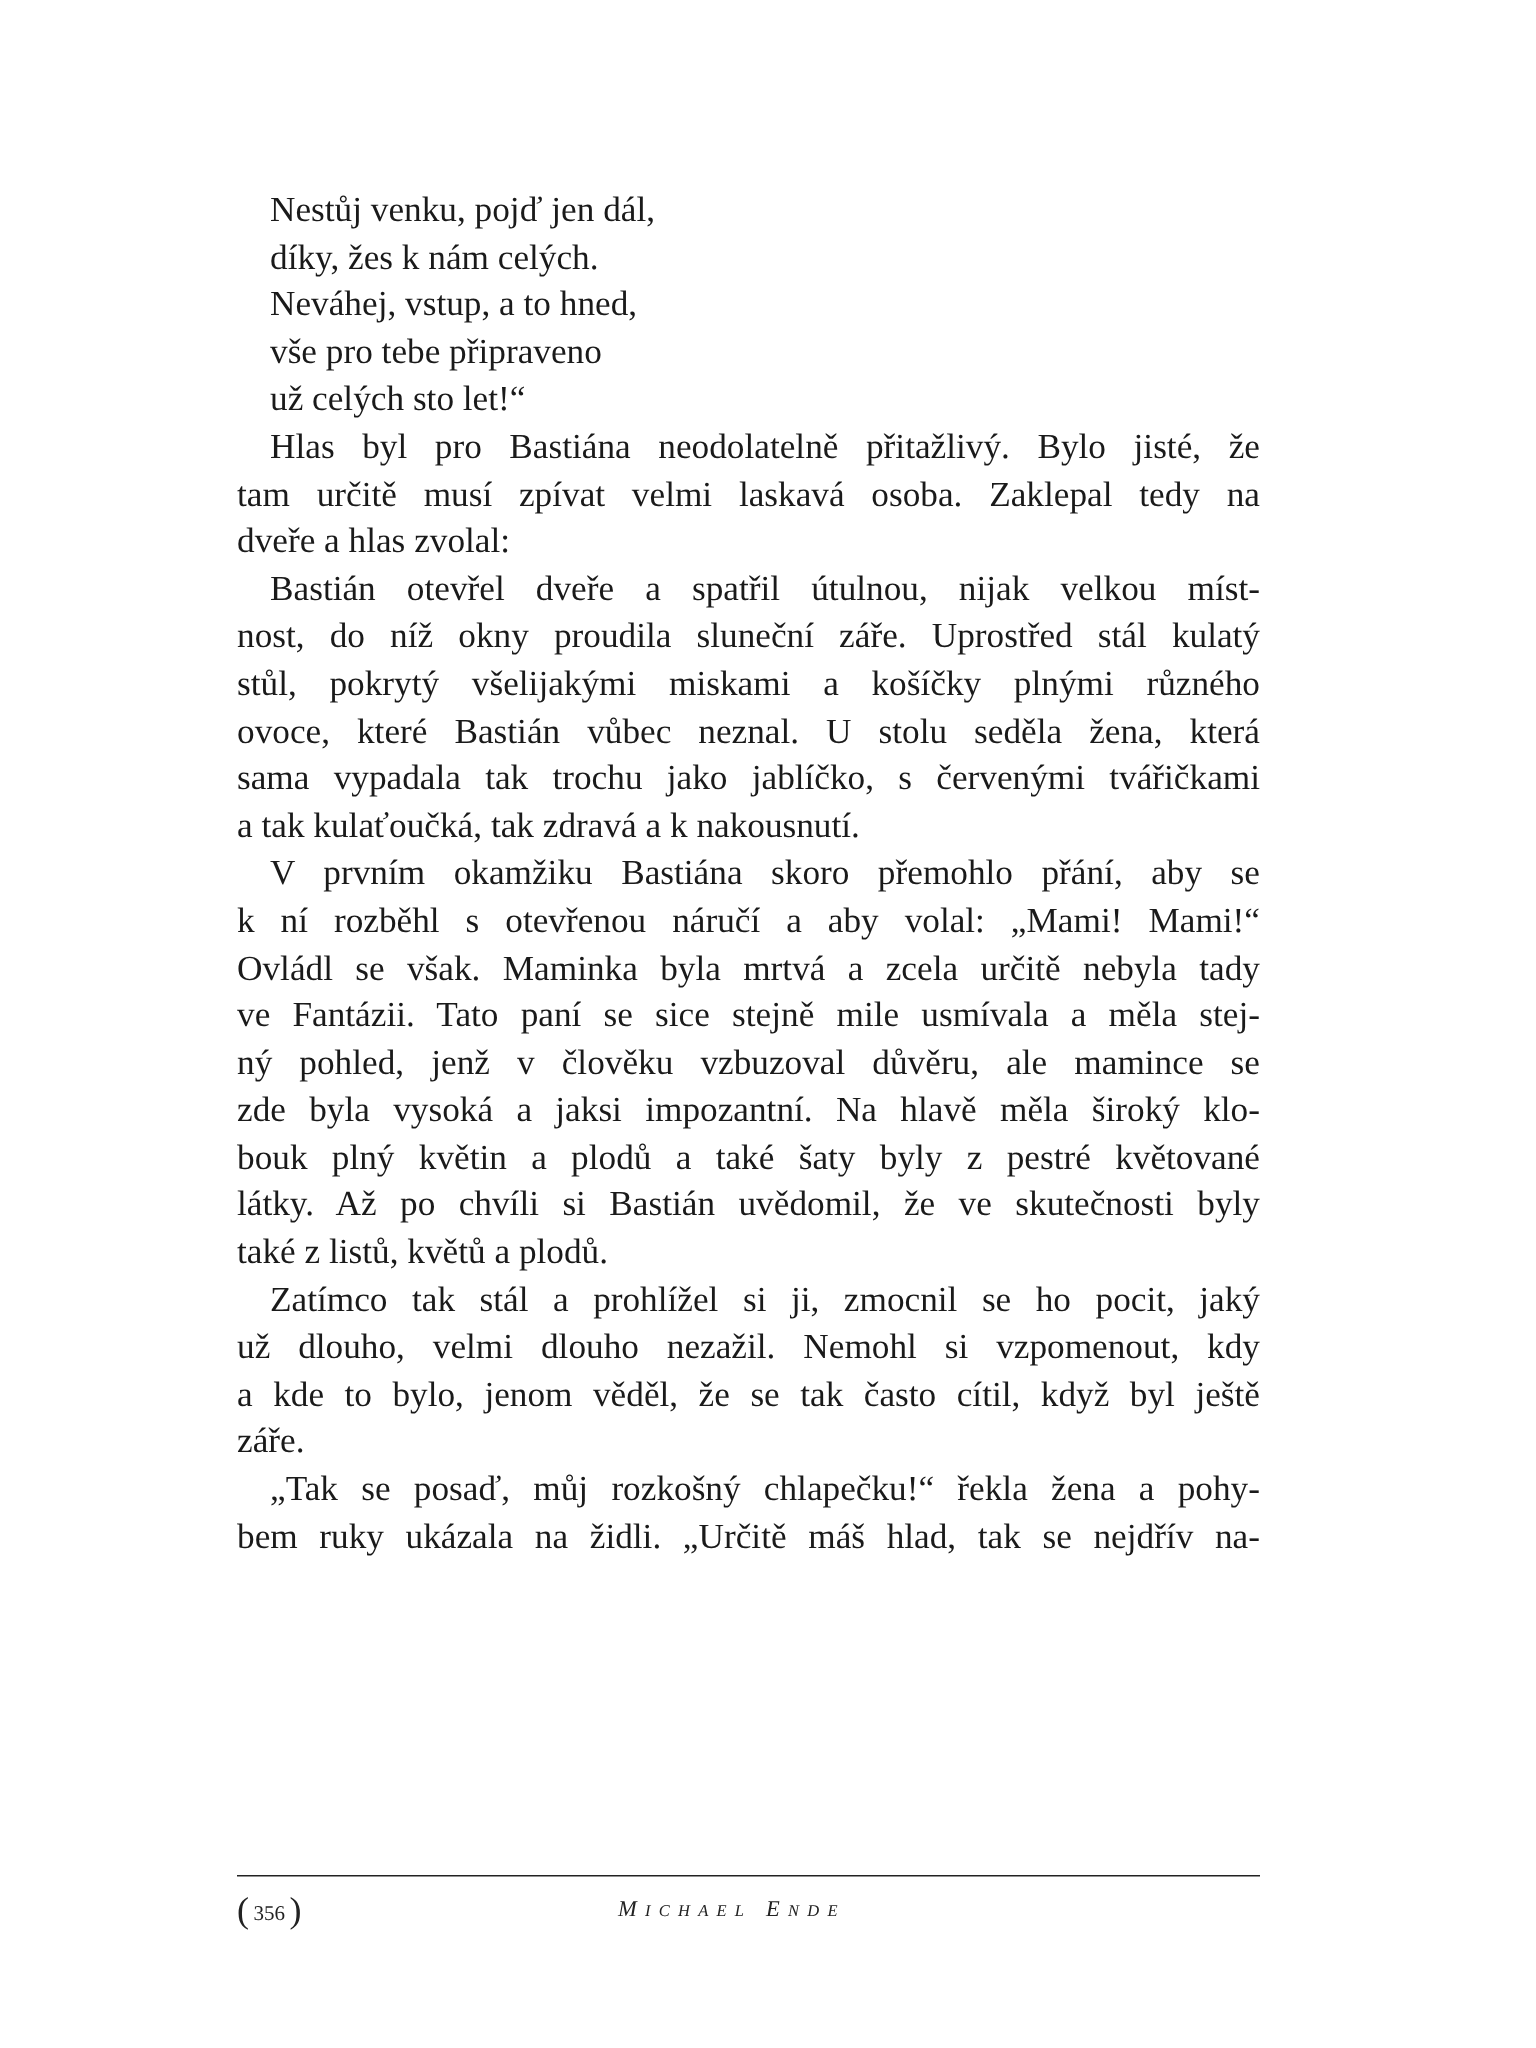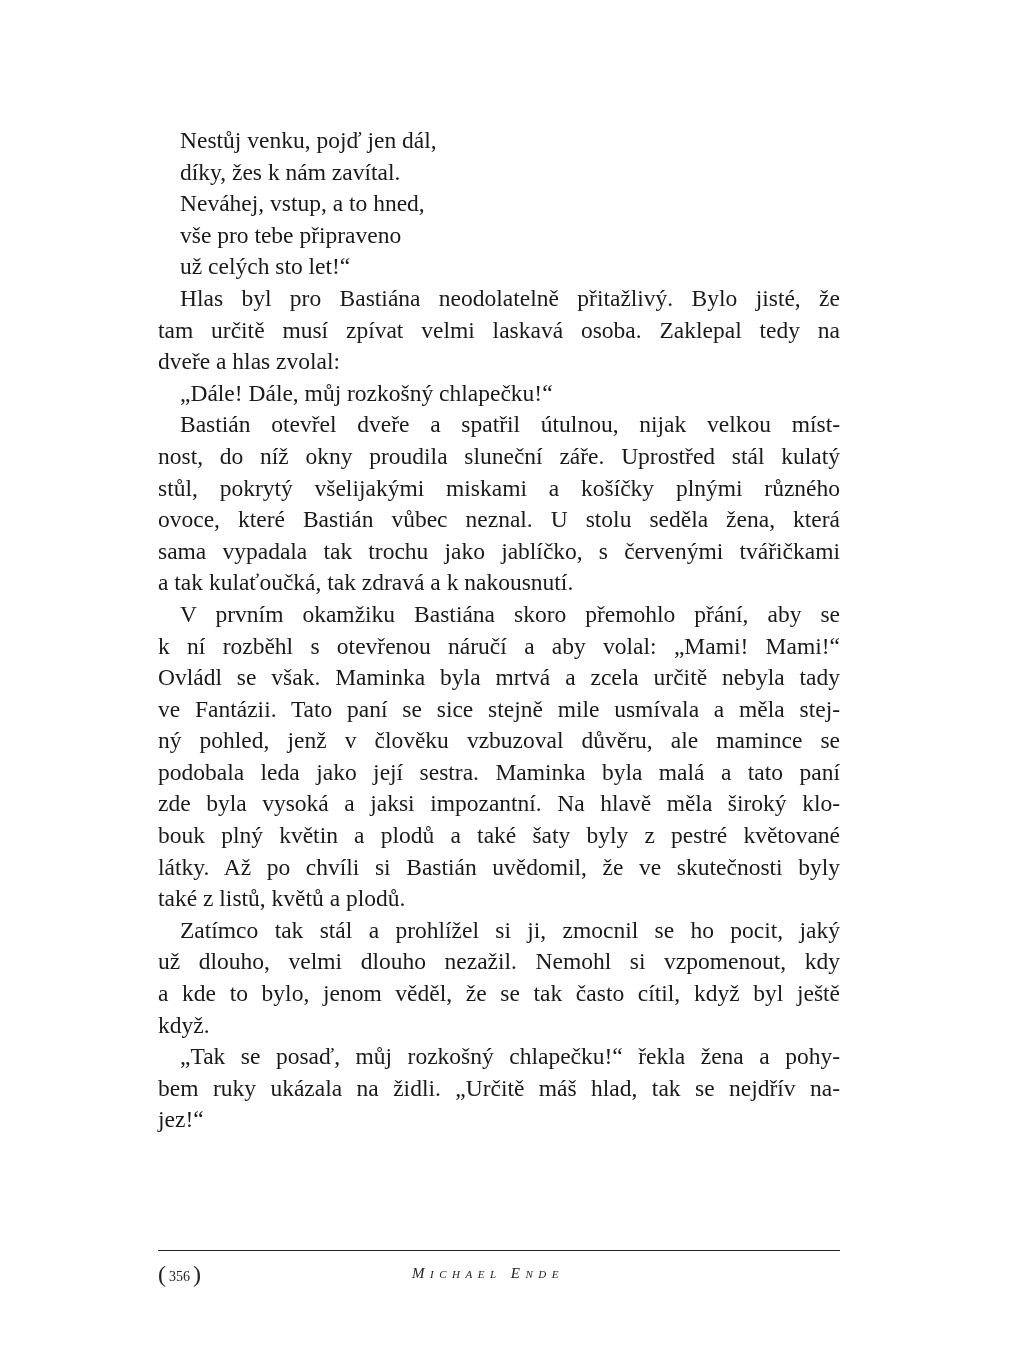--- a/index.html
+++ b/index.html
@@ -89,69 +89,64 @@
       text-align: center;
     }
   </style>
 </head>
 <body>
 
 <div class="page">
   <div class="text-block">
     <div>
       <span class="verse-line">Nestůj venku, pojď jen dál,</span>
-      <span class="verse-line">díky, žes k nám zavítal.</span>
+      <span class="verse-line">díky, žes k nám celých.</span>
       <span class="verse-line">Neváhej, vstup, a to hned,</span>
       <span class="verse-line">vše pro tebe připraveno</span>
       <span class="verse-line">už celých sto let!“</span>
     </div>
 
     <div class="para">
       <span class="line first">Hlas byl pro Bastiána neodolatelně přitažlivý. Bylo jisté, že</span>
       <span class="line">tam určitě musí zpívat velmi laskavá osoba. Zaklepal tedy na</span>
       <span class="line last">dveře a hlas zvolal:</span>
     </div>
 
-    <div class="para">
-      <span class="line first last">„Dále! Dále, můj rozkošný chlapečku!“</span>
-    </div>
 
     <div class="para">
       <span class="line first">Bastián otevřel dveře a spatřil útulnou, nijak velkou míst-</span>
       <span class="line">nost, do níž okny proudila sluneční záře. Uprostřed stál kulatý</span>
       <span class="line">stůl, pokrytý všelijakými miskami a košíčky plnými různého</span>
       <span class="line">ovoce, které Bastián vůbec neznal. U stolu seděla žena, která</span>
       <span class="line">sama vypadala tak trochu jako jablíčko, s červenými tvářičkami</span>
       <span class="line last">a tak kulaťoučká, tak zdravá a k nakousnutí.</span>
     </div>
 
     <div class="para">
       <span class="line first">V prvním okamžiku Bastiána skoro přemohlo přání, aby se</span>
       <span class="line">k ní rozběhl s otevřenou náručí a aby volal: „Mami! Mami!“</span>
       <span class="line">Ovládl se však. Maminka byla mrtvá a zcela určitě nebyla tady</span>
       <span class="line">ve Fantázii. Tato paní se sice stejně mile usmívala a měla stej-</span>
       <span class="line">ný pohled, jenž v člověku vzbuzoval důvěru, ale mamince se</span>
-      <span class="line">podobala leda jako její sestra. Maminka byla malá a tato paní</span>
       <span class="line">zde byla vysoká a jaksi impozantní. Na hlavě měla široký klo-</span>
       <span class="line">bouk plný květin a plodů a také šaty byly z pestré květované</span>
       <span class="line">látky. Až po chvíli si Bastián uvědomil, že ve skutečnosti byly</span>
       <span class="line last">také z listů, květů a plodů.</span>
     </div>
 
     <div class="para">
       <span class="line first">Zatímco tak stál a prohlížel si ji, zmocnil se ho pocit, jaký</span>
       <span class="line">už dlouho, velmi dlouho nezažil. Nemohl si vzpomenout, kdy</span>
       <span class="line">a kde to bylo, jenom věděl, že se tak často cítil, když byl ještě</span>
-      <span class="line last">když.</span>
+      <span class="line last">záře.</span>
     </div>
 
     <div class="para">
       <span class="line first">„Tak se posaď, můj rozkošný chlapečku!“ řekla žena a pohy-</span>
       <span class="line">bem ruky ukázala na židli. „Určitě máš hlad, tak se nejdřív na-</span>
-      <span class="line last">jez!“</span>
     </div>
 
   </div>
 
   <div class="footer-rule"></div>
 
   <div class="folio">
     <span class="paren">(</span><span class="num">356</span><span class="paren">)</span>
   </div>
 

